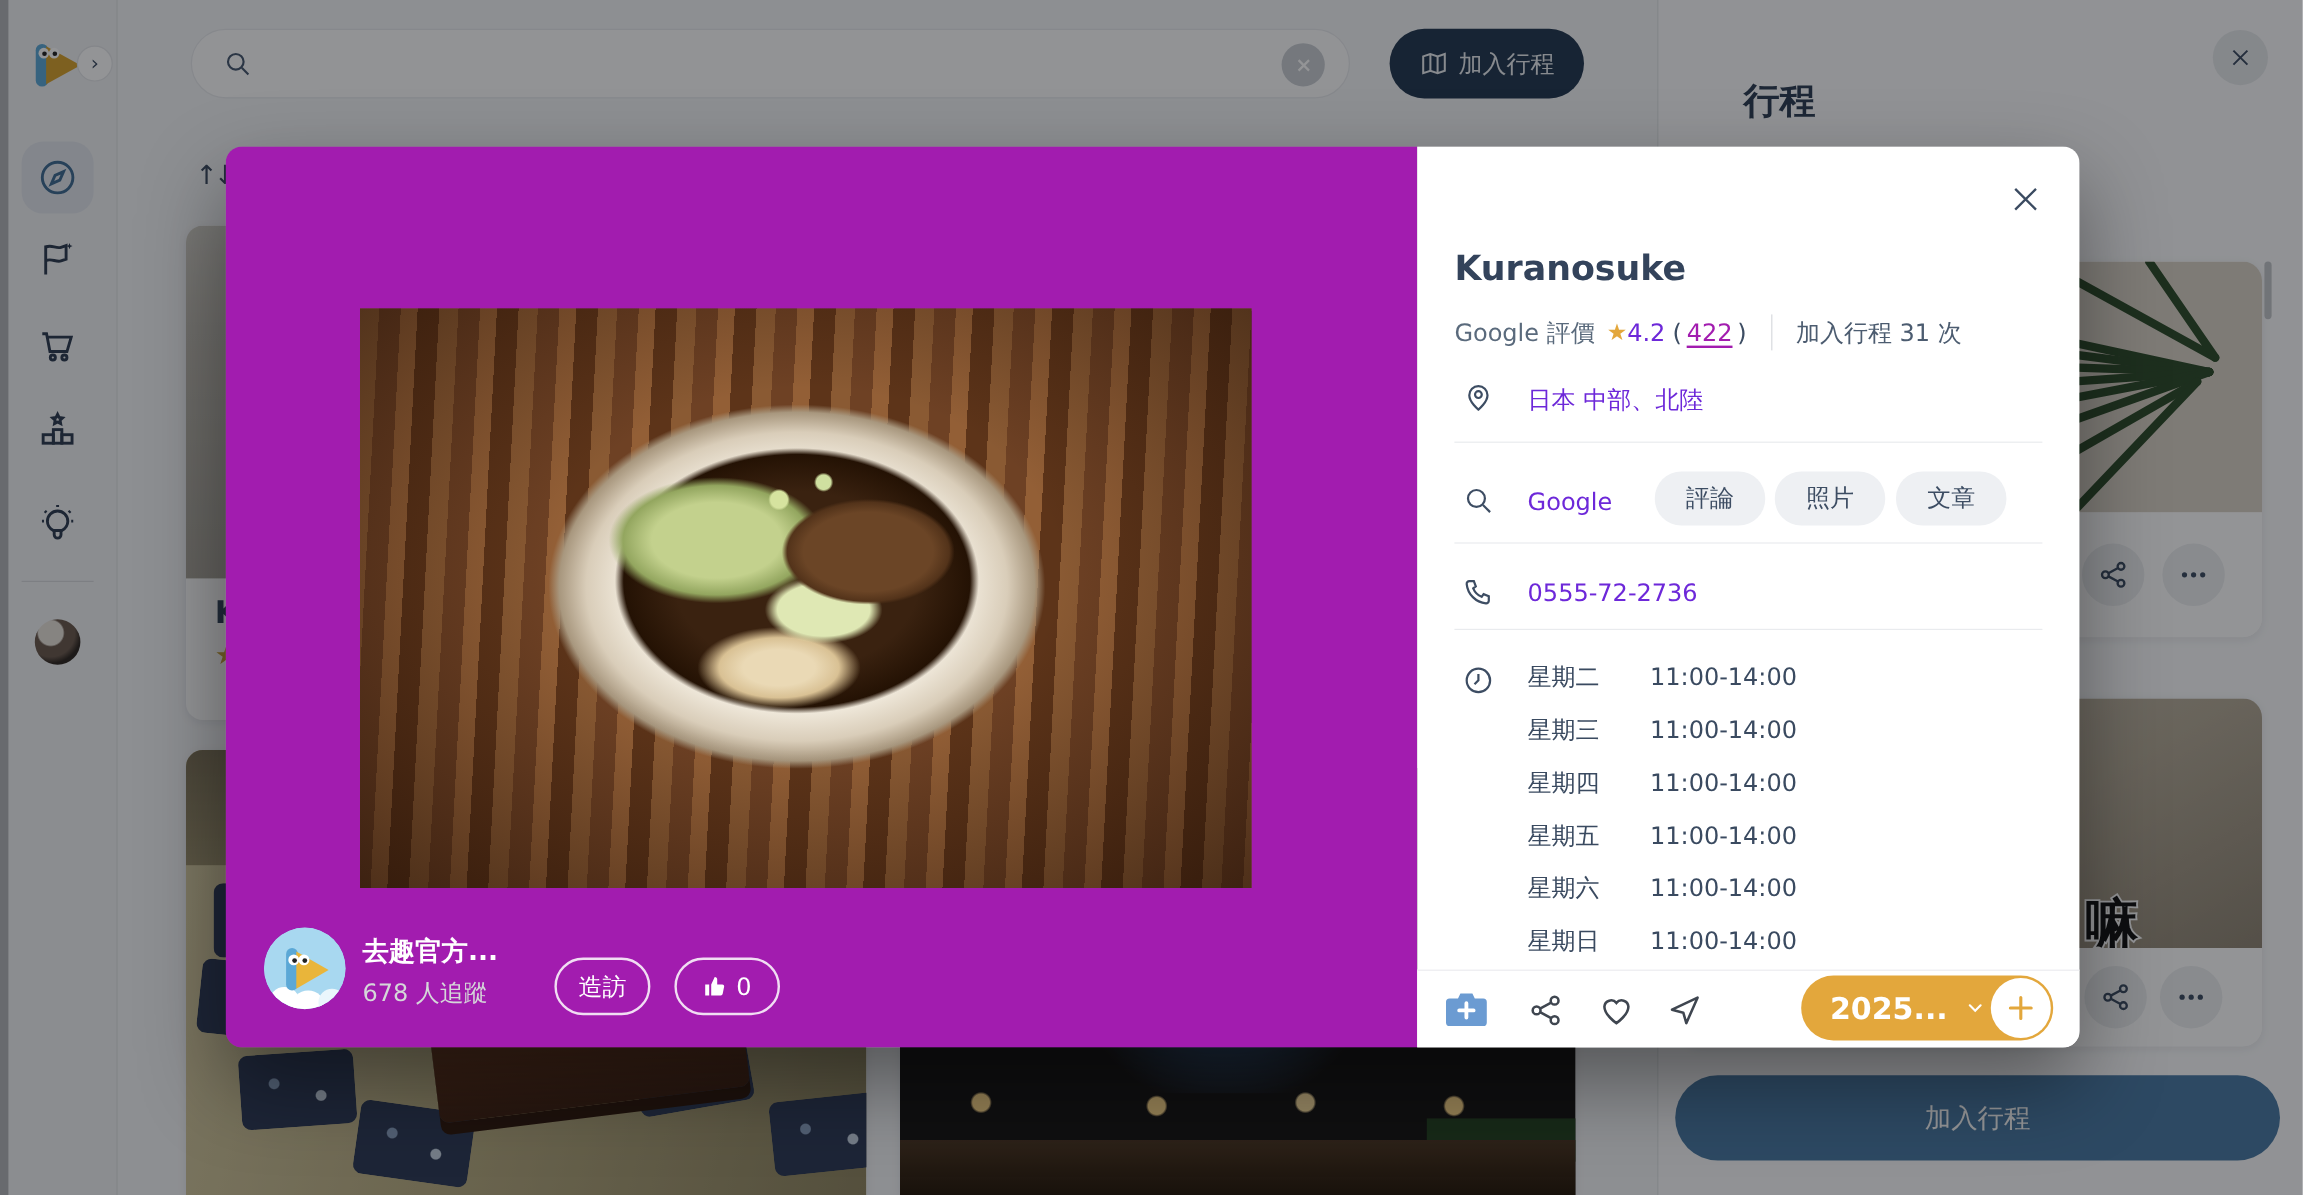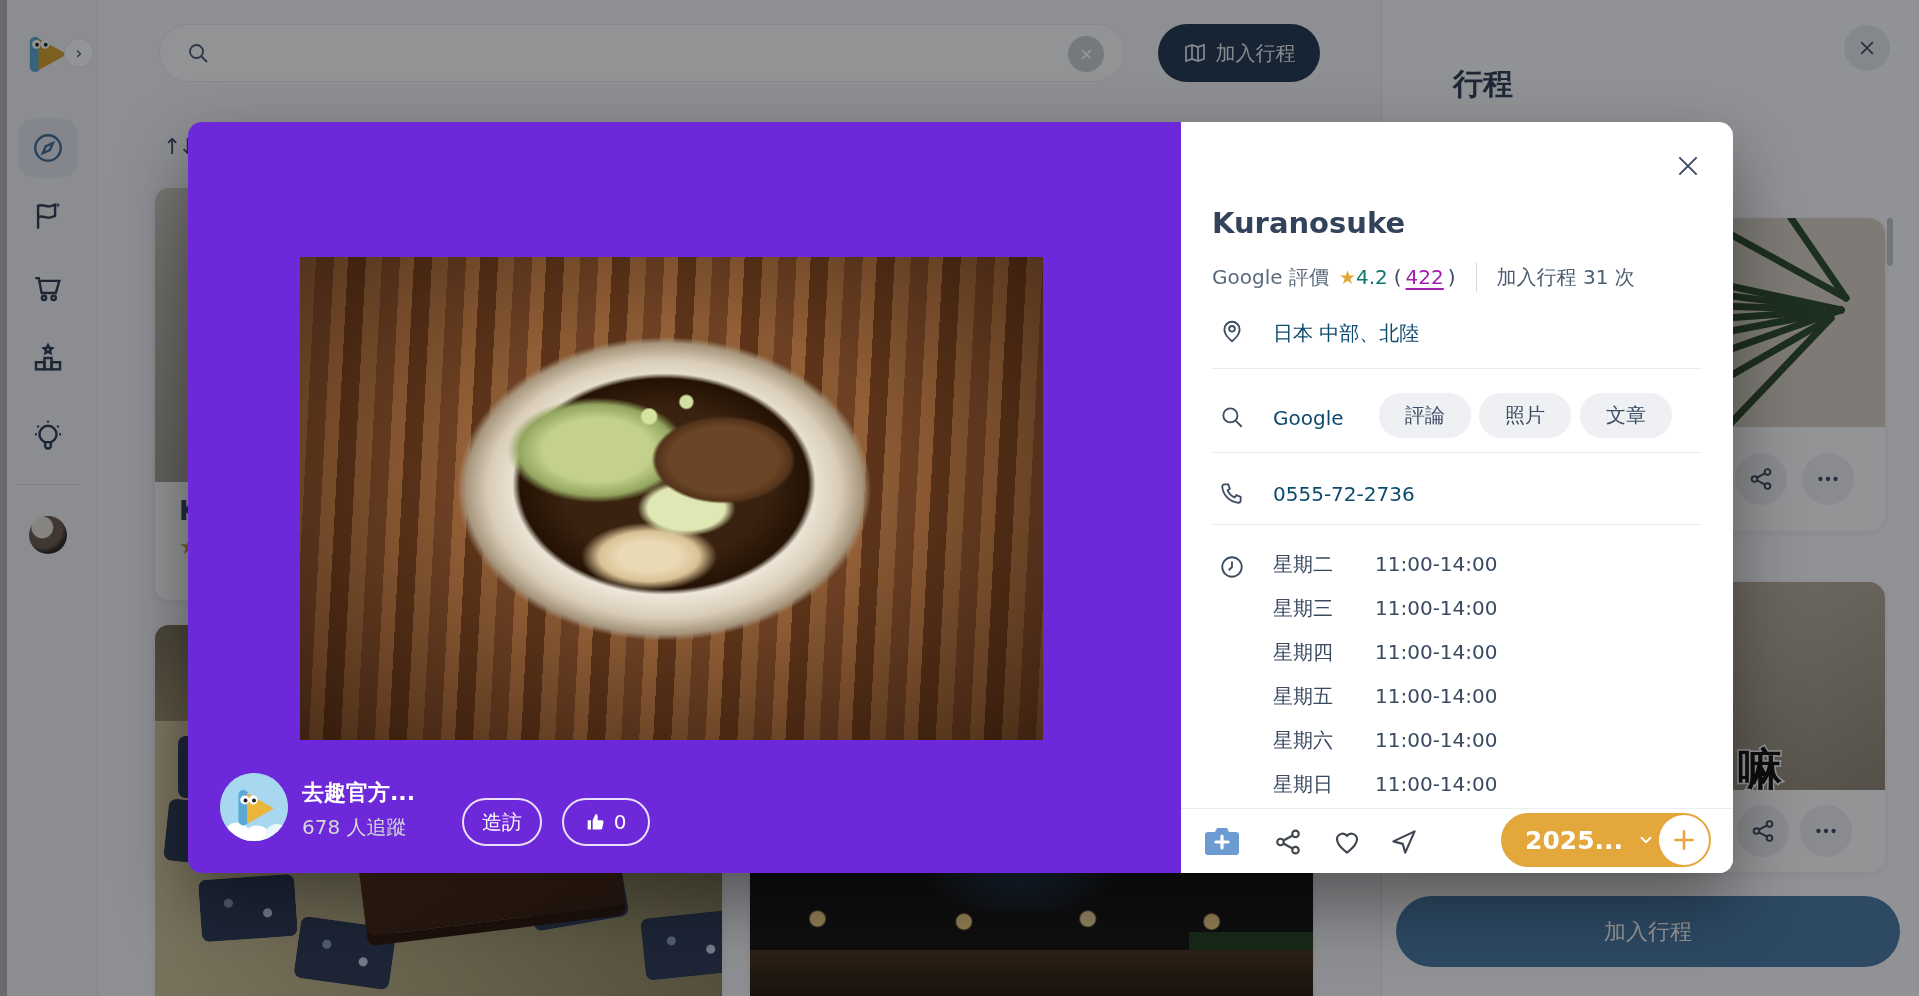--- a/index.html
+++ b/index.html
@@ -68,21 +68,21 @@
   .palm-bg { background:#d9d3c6; }
   .card2-img { background:linear-gradient(150deg,#cfc6b6 0%,#b3a996 55%,#8f8574 100%); }
   .card2-img .branch { position:absolute; width:3px; height:70%; background:#ddd6c8; opacity:.65; border-radius:2px; }
   .photo-caption { position:absolute; left:337px; top:158px; font-size:44px; font-weight:bold; color:#111; -webkit-text-stroke:3px #fff; paint-order:stroke; }
   .panel-scrollbar { position:absolute; left:505px; top:218px; width:6px; height:48px; border-radius:3px; background:#c3c6ca; }
   .create-trip-btn { position:absolute; left:14px; top:896px; width:504px; height:71px; border-radius:36px; background:#4a7aa4; color:#ffffff; font-size:22px; display:flex; align-items:center; justify-content:center; }
 
   
   .scrim { position:absolute; inset:0; background:rgba(8,11,16,0.44); z-index:40; }
   .modal { position:absolute; left:188px; top:122px; width:1545px; height:751px; border-radius:14px; overflow:hidden; display:flex; z-index:50; box-shadow:0 30px 70px rgba(0,0,0,.4); }
-  .m-photo { position:relative; width:993px; height:100%; background:#6d28d9; flex:none; }
+  .m-photo { position:relative; width:993px; height:100%; background:#a21caf; flex:none; }
   .udon { position:absolute; left:112px; top:135px; width:743px; height:483px;
     background:
       radial-gradient(circle at 47% 33%, #d6e39f 0 7px, transparent 9px),
       radial-gradient(circle at 52% 30%, #cfe0a0 0 6px, transparent 8px),
       radial-gradient(ellipse 90px 55px at 57% 42%, #6b4526 0 60%, #53331a 75%, transparent 80%),
       radial-gradient(ellipse 120px 70px at 40% 40%, #c3d18d 0 45%, #93a65f 65%, transparent 75%),
       radial-gradient(ellipse 70px 40px at 52% 52%, #dfe8b4 0 55%, transparent 70%),
       radial-gradient(ellipse 100px 50px at 47% 62%, #ead9b5 0 30%, #d9c194 50%, transparent 68%),
       radial-gradient(ellipse 185px 135px at 49% 47%, #3a2210 0 55%, #241204 78%, transparent 82%),
       radial-gradient(ellipse 225px 165px at 49% 48%, #f5efe3 0 60%, #d9cdb9 78%, #a8977e 88%, transparent 92%),
@@ -94,27 +94,27 @@
   .m-foot-followers { position:absolute; left:114px; top:692px; font-size:20px; color:#d5d7d9; }
   .pill-ghost { position:absolute; top:676px; height:48px; border:2px solid rgba(255,255,255,.85); border-radius:24px; color:#fff; font-size:20px; display:flex; align-items:center; justify-content:center; gap:8px; }
   .visit-pill { left:274px; width:80px; }
   .like-pill { left:374px; width:88px; }
 
   .m-panel { position:relative; flex:1; background:#ffffff; }
   .m-close { position:absolute; left:492px; top:29px; width:30px; height:30px; color:#3b4b61; display:flex; align-items:center; justify-content:center; }
   .place-name { position:absolute; left:31px; top:84px; font-size:29px; font-weight:bold; color:#33435b; }
   .rating-row { position:absolute; left:31px; top:140px; display:flex; align-items:center; font-size:20px; color:#5a6a7c; white-space:nowrap; }
   .rating-row .star { color:#e3a73c; margin-left:10px; font-size:19px; }
-  .rating-row .val { color:#0f766e; }
+  .rating-row .val { color:#6d28d9; }
   .rating-row .paren { color:#3d4d63; margin-left:6px; }
   .rating-row .cnt { text-decoration:underline; text-underline-offset:4px; color:#a21caf; margin:0 4px; }
   .rating-row .vsep { width:1px; height:30px; background:#d7dade; margin:0 20px; }
   .rating-row .added { color:#4c5c70; }
   .info-icon { position:absolute; left:38px; color:#3d4d63; }
-  .info-text { position:absolute; left:92px; font-size:20px; color:#0c4a6e; }
+  .info-text { position:absolute; left:92px; font-size:20px; color:#6d28d9; }
   .hdiv { position:absolute; left:31px; width:490px; height:1px; background:#e9ebee; }
   .chip { position:absolute; top:271px; height:45px; border-radius:22px; background:#eef0f3; color:#3d4d63; font-size:20px; display:flex; align-items:center; justify-content:center; width:92px; }
   .hours { position:absolute; left:92px; top:420px; }
   .hrow { display:flex; height:44px; align-items:center; font-size:20px; color:#3a4a60; }
   .hrow .d { width:102px; }
   .m-bottombar { position:absolute; left:0; top:686px; width:100%; height:65px; background:#fff; border-top:1px solid #ececef; }
   .bb-icon { position:absolute; top:0; height:65px; display:flex; align-items:center; color:#3f4650; }
   .trip-pill { position:absolute; left:320px; top:4px; width:210px; height:54px; border-radius:27px; background:#e3a73c; display:flex; align-items:center; }
   .trip-pill .lbl { color:#fff; font-size:25px; font-weight:bold; margin-left:24px; }
   .trip-pill .chev { color:#fff; margin-left:14px; display:flex; }

